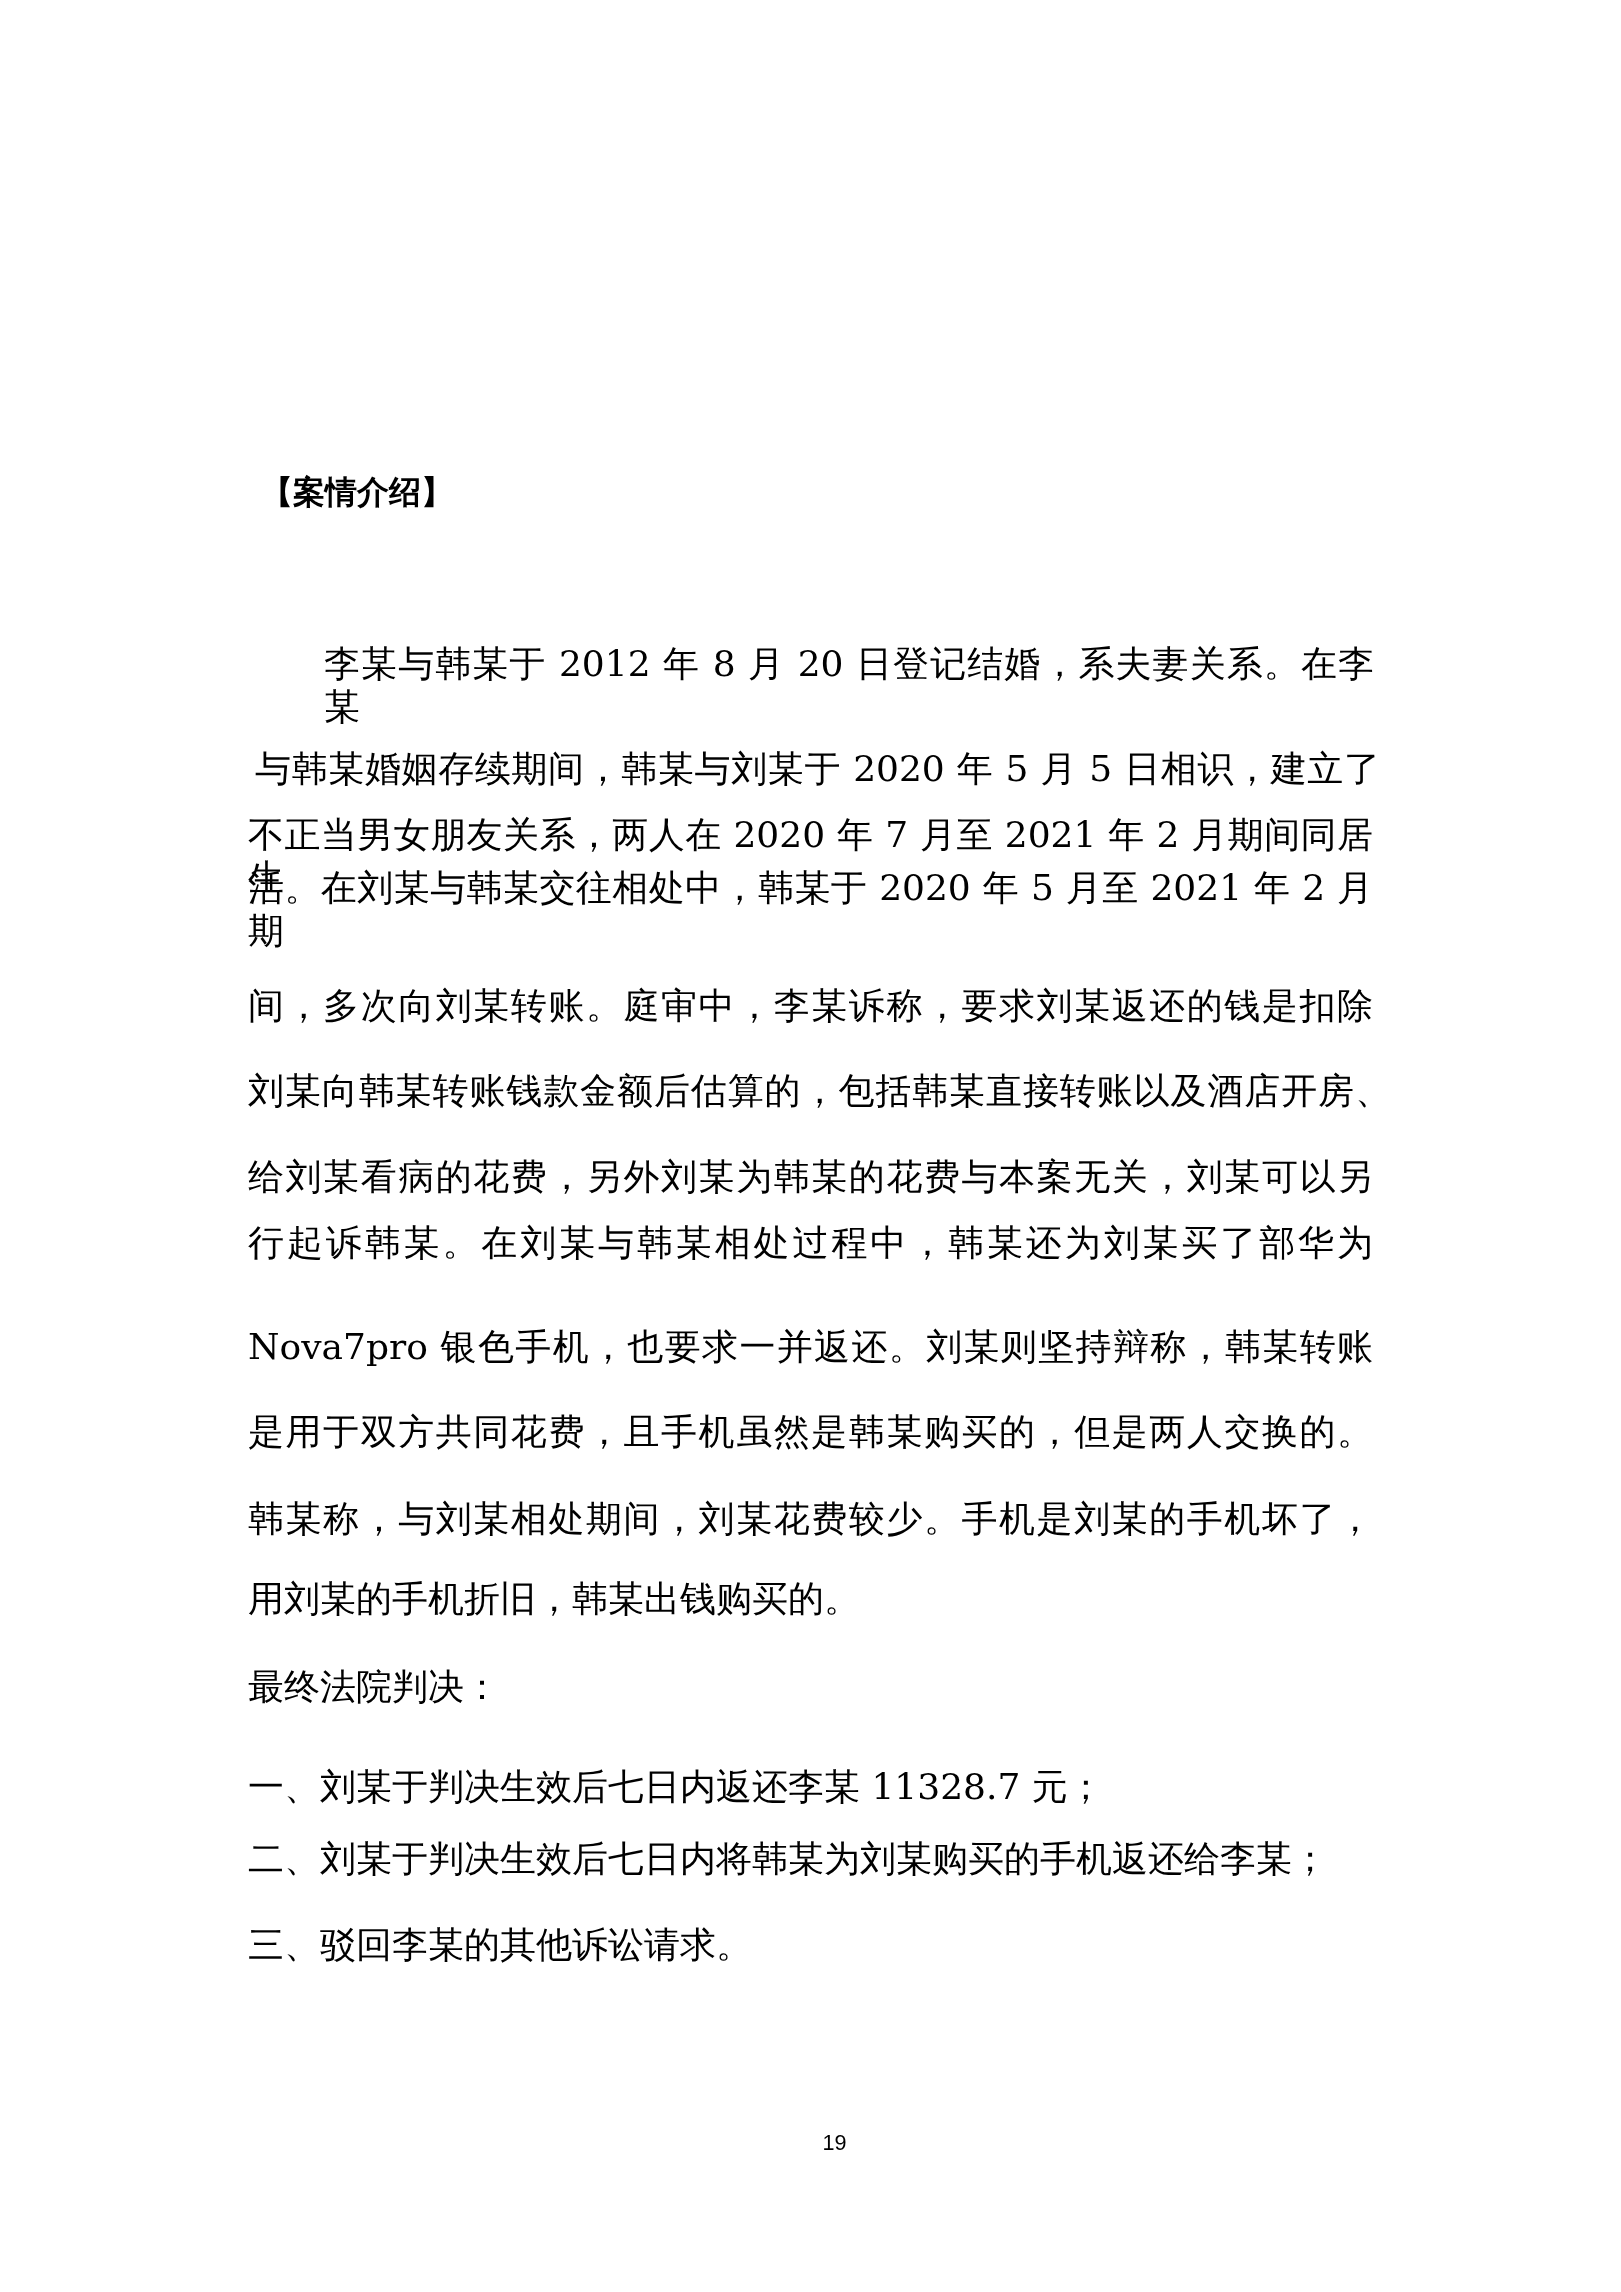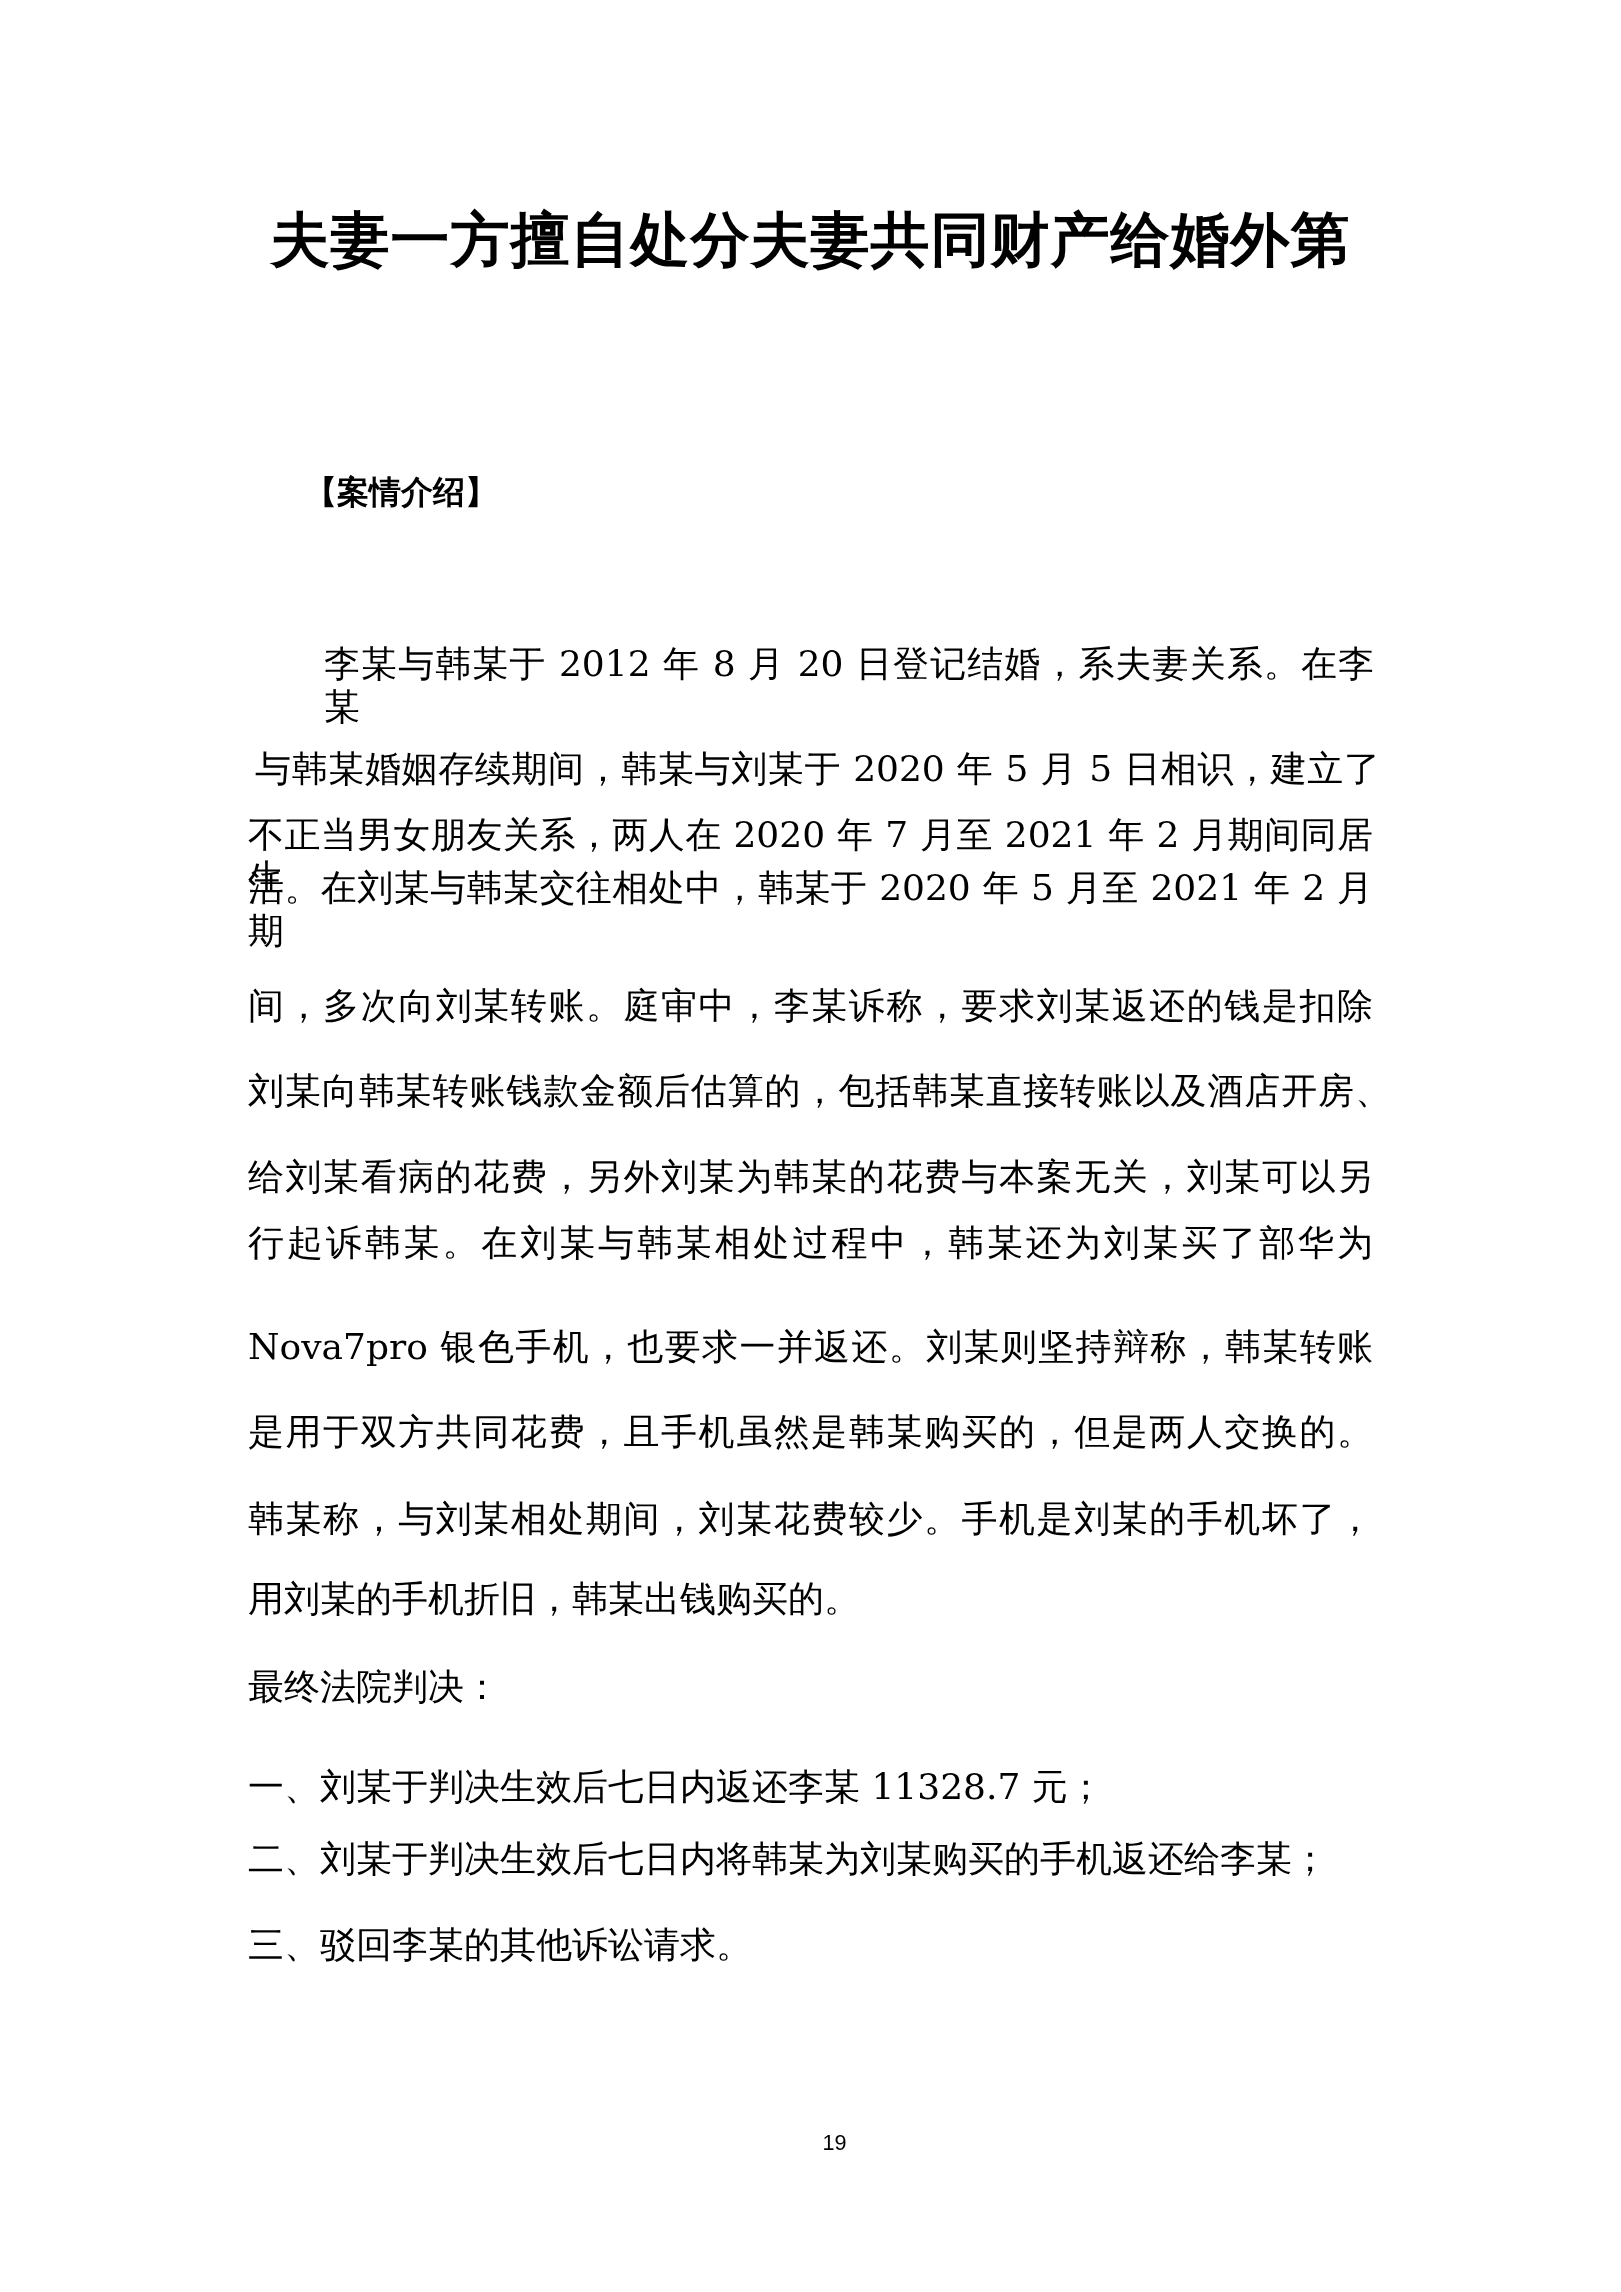--- a/index.html
+++ b/index.html
@@ -7,41 +7,40 @@
   .page { position: absolute; left: 0; top: 0; width: 1621px; height: 2293px; background: #fff; }
   .title-line {
     position: absolute; left: 0; width: 1621px; text-align: center;
     font-family: "DejaVu Sans", "Liberation Sans", sans-serif;
     font-weight: bold; font-size: 59px; line-height: 69px; height: 69px;
     white-space: nowrap; letter-spacing: 1px;
   }
   .heading {
     position: absolute; left: 261px; top: 472px;
     font-family: "DejaVu Sans", "Liberation Sans", sans-serif;
-    font-weight: bold; font-size: 32px; line-height: 41px; white-space: nowrap; margin-left: 44px;
+    font-weight: bold; font-size: 32px; line-height: 41px; white-space: nowrap;
   }
   .line {
     position: absolute; left: 248px; width: 1125px;
     font-family: "DejaVu Serif", "Liberation Serif", serif;
     font-size: 36px; line-height: 43px; height: 43px; white-space: nowrap;
   }
   .line.full { text-align: justify; text-align-last: justify; white-space: normal; overflow: visible; }
   .line.indent { left: 324px; width: 1050px; }
   .line.hang { width: 1143px; }
   .page-number {
     position: absolute; left: 0; width: 1621px; top: 2129px; text-align: center;
     font-family: "Liberation Sans", "DejaVu Sans", sans-serif; font-size: 21.6px; line-height: 27.4px; margin-left: 24px;
   }
 </style>
 </head>
 <body>
 
 <div class="page">
 
-  <div class="title-line" style="top:205px;">夫妻一方擅自处分夫妻共同财产给婚外第</div>
 
   <div class="heading">【案情介绍】</div>
 
   <div>
     <div class="line full indent" style="top:642px;">李某与韩某于 2012 年 8 月 20 日登记结婚，系夫妻关系。在李某</div>
     <div class="line full" style="top:747px;margin-left:7px;">与韩某婚姻存续期间，韩某与刘某于 2020 年 5 月 5 日相识，建立了</div>
     <div class="line full" style="top:813px;">不正当男女朋友关系，两人在 2020 年 7 月至 2021 年 2 月期间同居生</div>
     <div class="line full" style="top:866px;">活。在刘某与韩某交往相处中，韩某于 2020 年 5 月至 2021 年 2 月期</div>
     <div class="line full" style="top:984px;">间，多次向刘某转账。庭审中，李某诉称，要求刘某返还的钱是扣除</div>
     <div class="line full hang" style="top:1069px;">刘某向韩某转账钱款金额后估算的，包括韩某直接转账以及酒店开房、</div>

